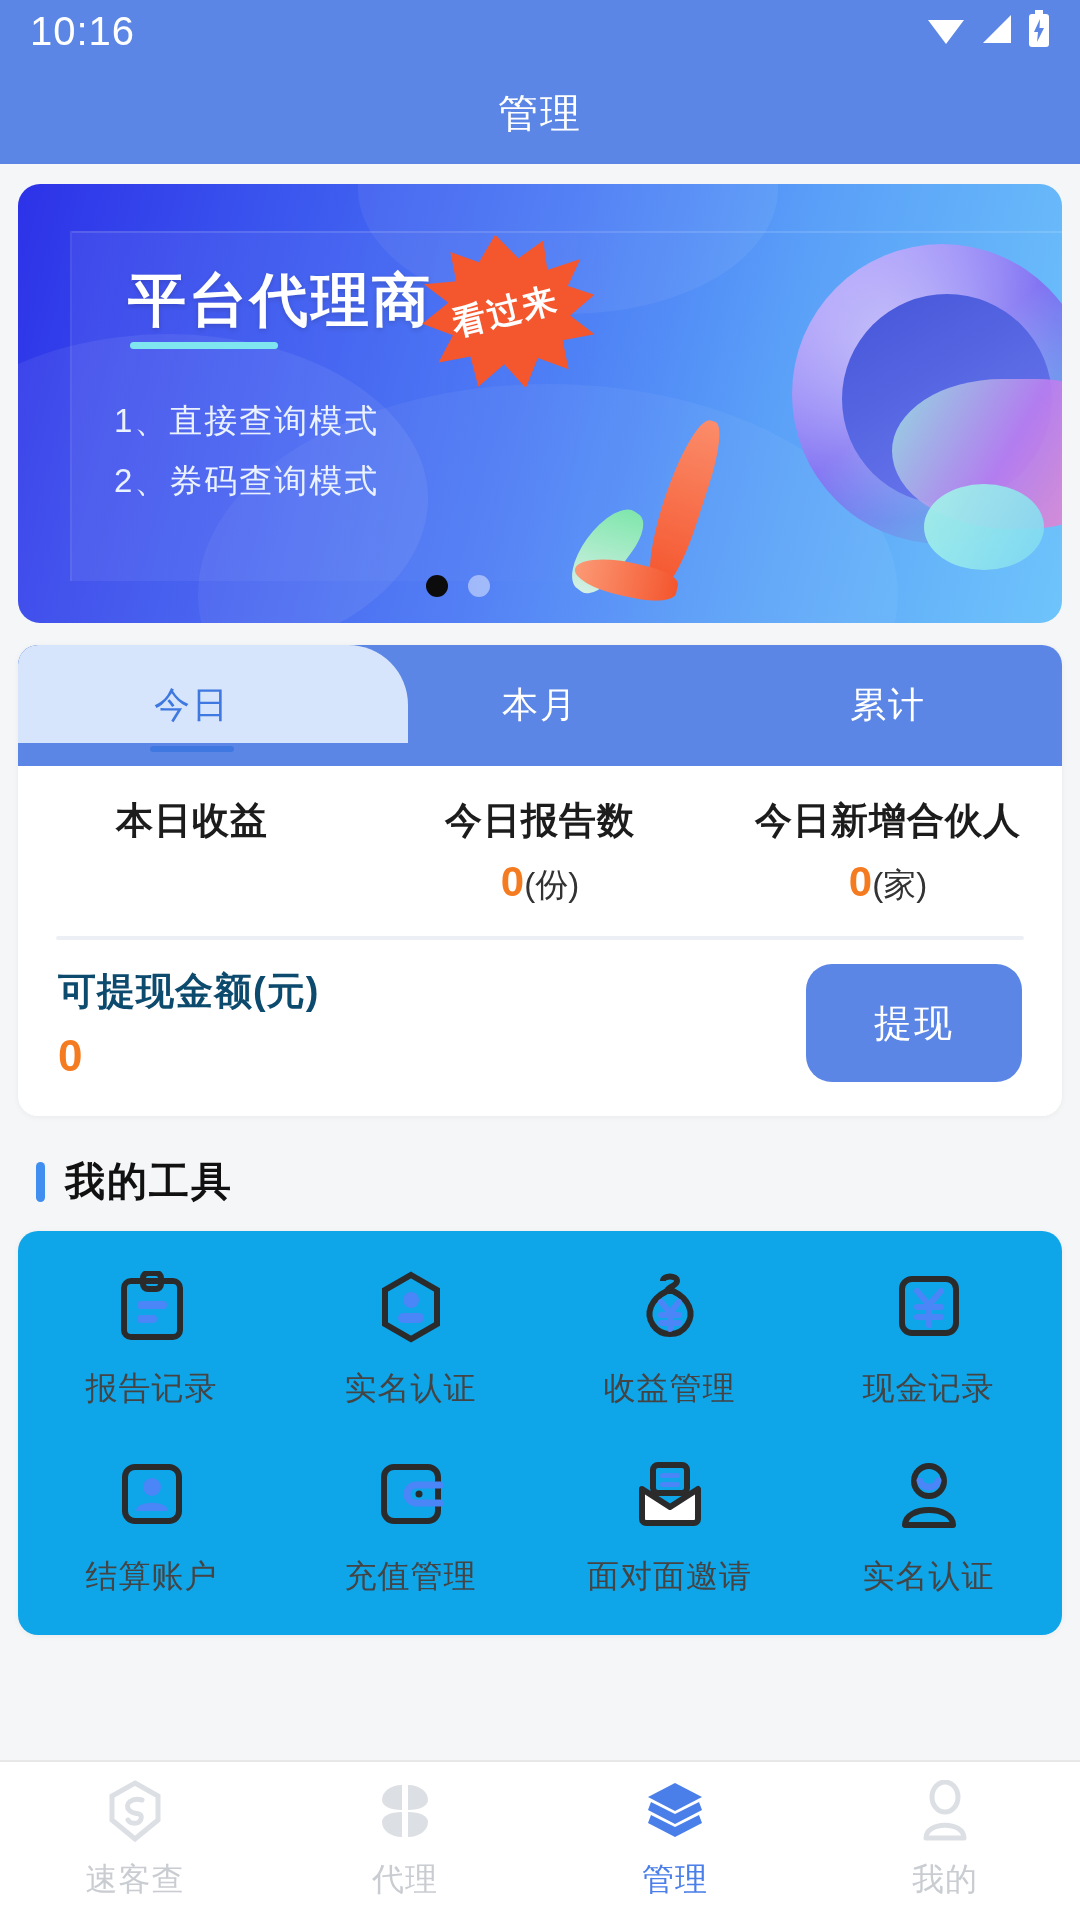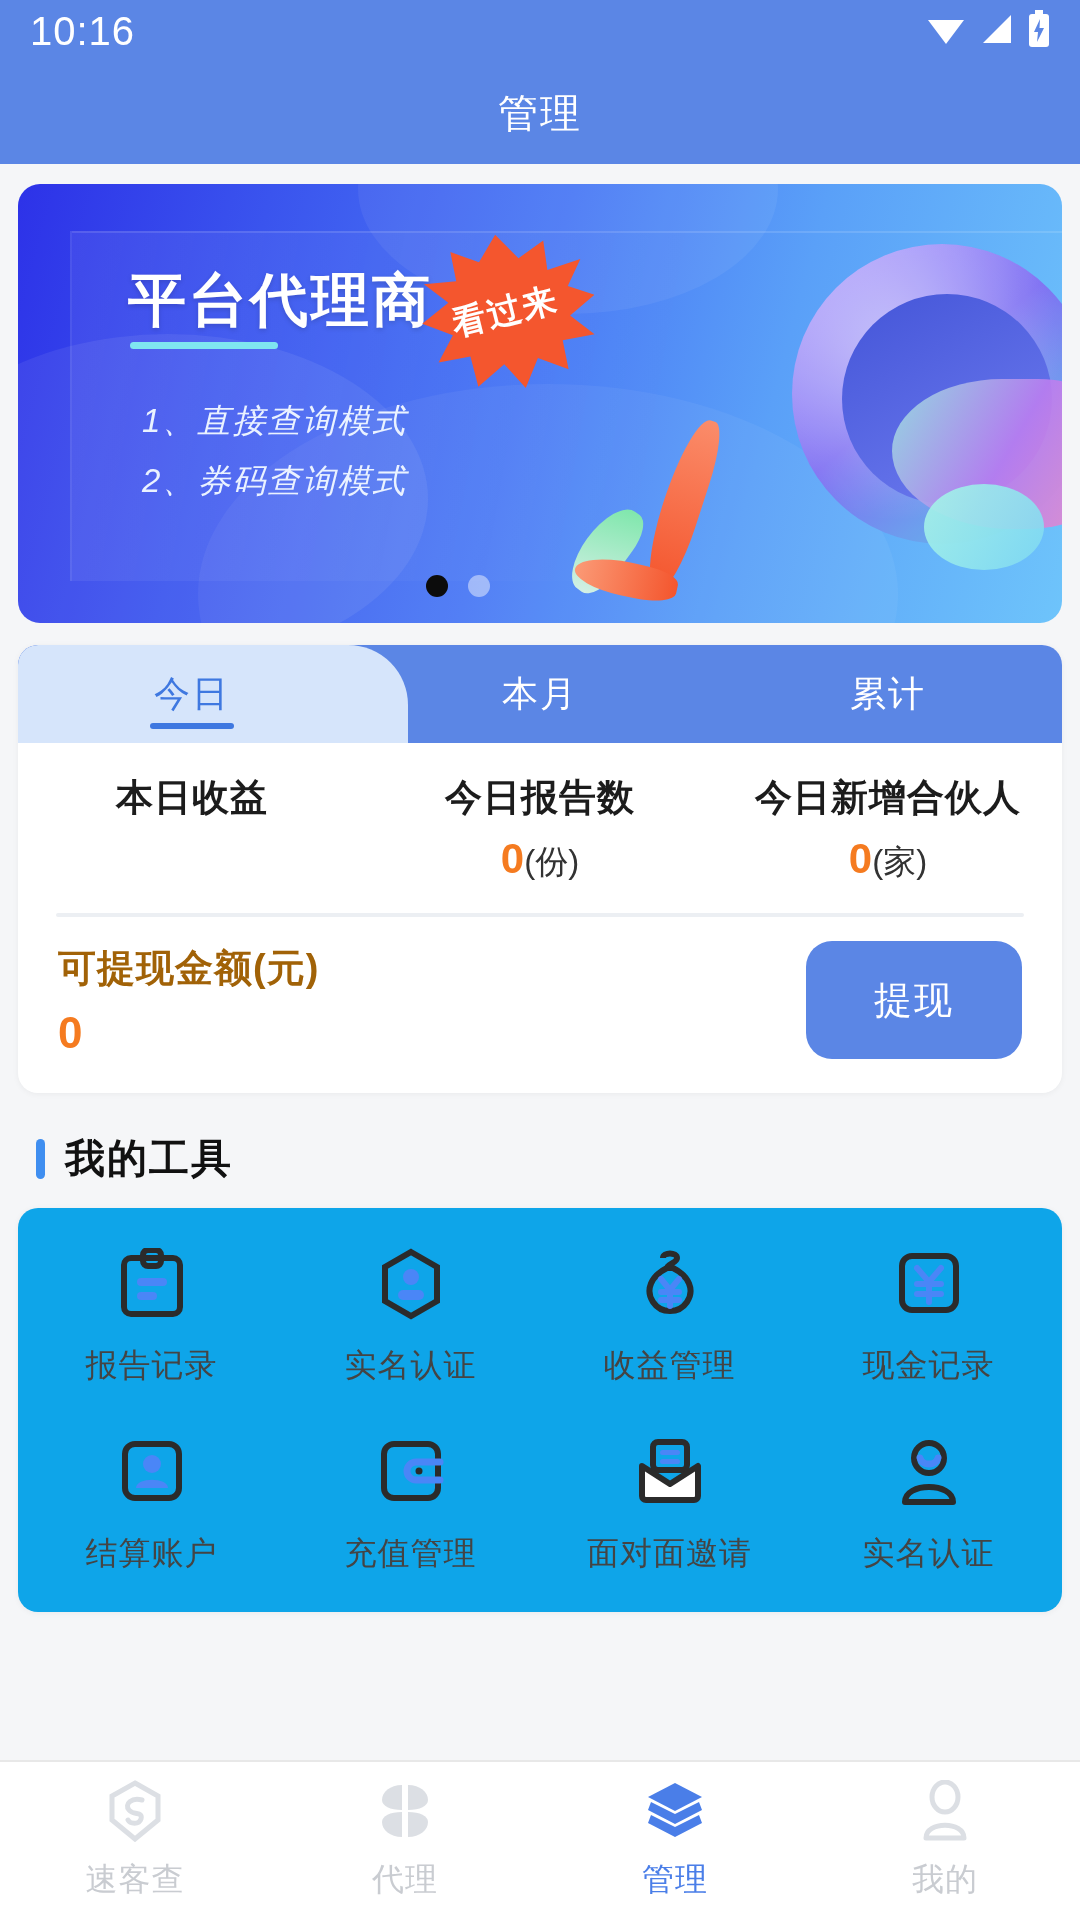--- a/index.html
+++ b/index.html
@@ -48,21 +48,21 @@
 
   .banner-title{
     position:absolute; left:110px; top:78px; color:#fff; font-size:58px;
     font-weight:bold; letter-spacing:3px; text-shadow:0 2px 5px rgba(0,0,0,.15);
   }
   .banner-underline{
     position:absolute; left:112px; top:158px; width:148px; height:7px;
     background:#7fe6f0; border-radius:4px;
   }
   .banner-line{
-    position:absolute; left:124px; color:#eaf2ff; font-size:33px; letter-spacing:2px;font-style:italic;
+    position:absolute; left:96px; color:#eaf2ff; font-size:33px; letter-spacing:2px;
   }
   .banner-line-1{ top:215px; }
   .banner-line-2{ top:275px; }
 
   
   .starburst{
     position:absolute; left:398px; top:50px; width:180px; height:156px;
     background:#f4562e;
     clip-path:polygon(50% 0%,61% 17%,76% 8%,76% 27%,95% 23%,86% 39%,100% 47%,
                       85% 58%,97% 72%,79% 73%,80% 92%,64% 82%,55% 100%,
@@ -106,21 +106,21 @@
 
   .dots{ position:absolute; left:408px; bottom:26px; display:flex; gap:20px; align-items:center; }
   .dot{ width:22px; height:22px; border-radius:50%; background:rgba(255,255,255,.45); }
   .dot.active{ background:#0c0c0c; }
 
   
   .stats-card{
     margin-top:22px; background:#fff; border-radius:20px; overflow:hidden;
     box-shadow:0 1px 6px rgba(0,0,0,.05);
   }
-  .tabs{ display:flex; height:98px; background:#5b86e5; position:relative;text-align:right; }
+  .tabs{ display:flex; height:121px; background:#5b86e5; position:relative;text-align:right; }
   .tab{
     flex:1; display:flex; align-items:center; justify-content:center;
     color:#fff; font-size:36px; letter-spacing:2px; position:relative; z-index:2;
   }
   .tab.active{ color:#3f78e0; }
   .tab-bg-active{
     position:absolute; left:0; top:0; width:390px; height:98px;
     background:#d6e5fb; border-radius:20px 60px 0 0; z-index:1;
   }
   .tab-underline{
@@ -131,21 +131,21 @@
   .stat{ flex:1; text-align:center; }
   .stat-label{ font-size:37px; color:#1c1c1c; font-weight:bold; letter-spacing:1px; }
   .stat-value{ margin-top:12px; font-size:38px; }
   .stat-num{ color:#f57b20; font-weight:bold; font-size:42px; }
   .stat-unit{ color:#333; font-size:33px; }
 
   .divider{ height:4px; background:#eceff3; margin:10px 38px 0; border-radius:2px; }
 
   .cash-row{ display:flex; align-items:center; padding:24px 40px 34px; }
   .cash-left{ flex:1; }
-  .cash-label{ font-size:38px; color:#a16207; font-weight:bold; letter-spacing:1px; }
+  .cash-label{ font-size:38px; color:#0c4a6e; font-weight:bold; letter-spacing:1px; }
   .cash-value{ margin-top:14px; font-size:44px; color:#f57b20; font-weight:bold; }
   .withdraw-btn{
     width:216px; height:118px; border-radius:26px; background:#5b86e5; border:none;
     color:#fff; font-size:38px; letter-spacing:2px; cursor:pointer;
     font-family:"Liberation Sans","DejaVu Sans",sans-serif;
   }
 
   
   .section-head{ display:flex; align-items:center; gap:20px; margin:38px 0 22px; padding-left:18px; }
   .section-bar{ width:9px; height:40px; background:#3f8ef0; border-radius:5px; }

